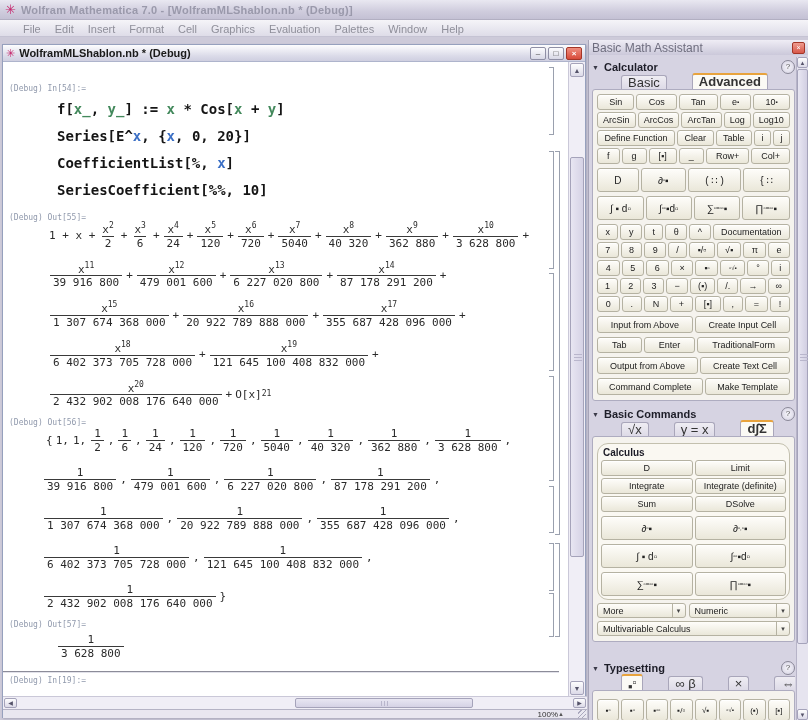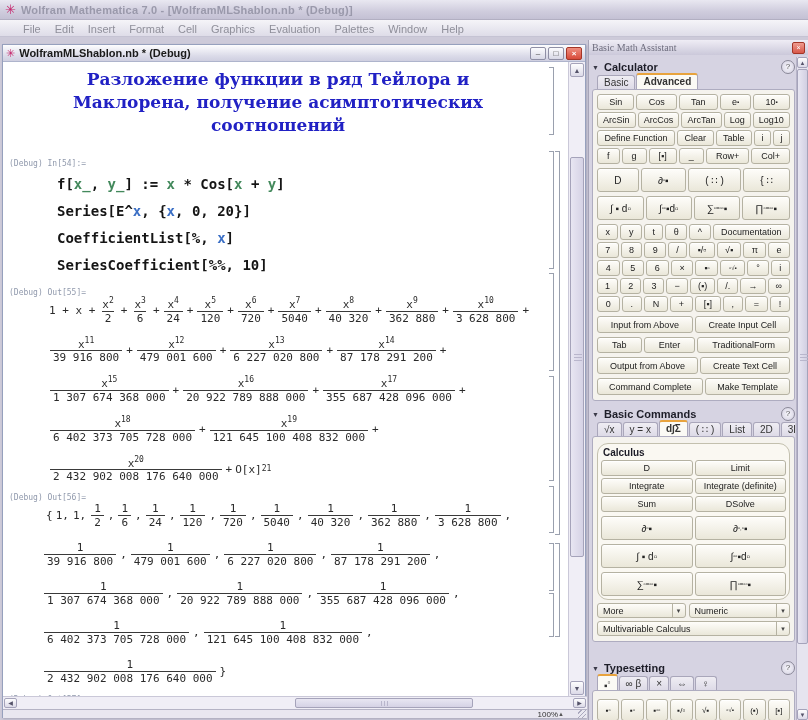--- a/index.html
+++ b/index.html
@@ -69,32 +69,32 @@
     display:flex;align-items:center;justify-content:flex-end;box-sizing:border-box;}
   .zoom-ctl{font-size:8px;color:#333;margin-right:14px;display:flex;align-items:center;gap:0;text-align:center;}
   .zoom-up{font-size:6px;color:#555;}
   .grip{width:8px;height:8px;margin-right:1px;
     background:repeating-linear-gradient(135deg,transparent 0 2px,#aaa8bd 2px 3px);}
   
   .palette{position:absolute;left:588px;top:40px;width:220px;height:680px;background:#d6d3e2;
     border-left:1px solid #a7a4b8;box-sizing:border-box;overflow:hidden;}
   .pal-titlebar{position:absolute;left:0;top:0;right:0;height:15px;
     background:linear-gradient(#efedf5,#cbc8da);display:flex;align-items:center;padding:0 3px;box-sizing:border-box;}
-  .pal-title{font-size:10px;color:#6e6d7e;flex:1;font-family:Liberation Serif, serif;}
+  .pal-title{font-size:12px;color:#6e6d7e;flex:1;}
   .pal-close{width:11px;height:10px;background:linear-gradient(#ef9c90,#d8584a);border:1px solid #a33527;
     border-radius:2px;color:#fff;font-size:7px;line-height:9px;text-align:center;}
   .pal-body{position:absolute;left:3px;top:17px;width:203px;bottom:0;overflow:hidden;}
   .sec-h{display:flex;align-items:center;gap:5px;height:16px;margin-top:2px;}
   .sec-tri{font-size:7px;color:#3a3a48;}
   .sec-title{font-size:11px;font-weight:bold;color:#1d1d28;flex:1;}
   .sec-help{width:12px;height:12px;border:1px solid #8a8898;border-radius:50%;background:radial-gradient(#f6f5fa,#d4d1e2);
     font-size:8px;color:#555;text-align:center;line-height:11px;}
   .ptabs{display:flex;align-items:flex-end;gap:1px;margin-left:5px;height:15px;}
   .ptab{background:linear-gradient(#efedf3,#dcd9e6);border:1px solid #a9a6ba;border-bottom:none;
-    border-radius:3px 3px 0 0;padding:1px 6px 1px 6px;font-size:10px;color:#333;height:12px;line-height:11px;white-space:nowrap;}
+    border-radius:3px 3px 0 0;padding:1px 6px 1px 6px;font-size:13px;color:#333;height:12px;line-height:11px;white-space:nowrap;margin-left:24px;}
   .ptab.active{background:#fbfaf5;border-top:2px solid #e8a33d;height:13px;font-weight:bold;}
   .ppanel{background:#f5f3ee;border:1px solid #aeacc0;border-radius:3px;padding:4px 4px 5px 4px;position:relative;z-index:1;margin-top:-1px;}
   .prow{display:flex;gap:2px;margin-top:2px;}
   .prow:first-child{margin-top:0;}
   .pbtn{flex:1 1 auto;min-width:10px;height:14px;background:linear-gradient(#fefdfa,#eae7d9);
     border:1px solid #b5b2a2;border-radius:3px;box-shadow:inset 0 1px 0 #fff;
     display:flex;align-items:center;justify-content:center;font-size:9px;color:#222;white-space:nowrap;overflow:hidden;}
   .pbtn sup{font-size:6px;line-height:1;} .pbtn sub{font-size:6px;line-height:1;}
   .prow.tall .pbtn{height:22px;font-size:10px;}
   .prow.spaced{margin-top:4px;}
@@ -140,21 +140,20 @@
     <div class="nb-titlebar">
       <span class="nb-icon">✳</span>
       <span class="nb-title">WolframMLShablon.nb * (Debug)</span>
       <span class="nb-btn">–</span>
       <span class="nb-btn">□</span>
       <span class="nb-btn close">×</span>
     </div>
 
     <div class="nb-content">
       <div class="nb-text">
-        <div class="heading">Разложение функции в ряд Тейлора и Маклорена, получение асимптотических соотношений</div>
 
         <div class="cell-label" style="margin-top:22px;">(Debug) In[54]:=</div>
         <div class="codeblock" id="in54"><div class="codeline"><span class="tk-k">f[</span><span class="tk-g">x_</span><span class="tk-k">, </span><span class="tk-g">y_</span><span class="tk-k">] := </span><span class="tk-g">x</span><span class="tk-k"> * Cos[</span><span class="tk-g">x</span><span class="tk-k"> + </span><span class="tk-g">y</span><span class="tk-k">]</span></div><div class="codeline"><span class="tk-k">Series[E^</span><span class="tk-b">x</span><span class="tk-k">, {</span><span class="tk-b">x</span><span class="tk-k">, 0, 20}]</span></div><div class="codeline"><span class="tk-k">CoefficientList[%, </span><span class="tk-b">x</span><span class="tk-k">]</span></div><div class="codeline"><span class="tk-k">SeriesCoefficient[%%, 10]</span></div></div>
 
         <div class="cell-label" style="margin-top:9px;">(Debug) Out[55]=</div>
         <div class="formula" id="out55">
             <span class="plus" style="padding-left: 0px;">1 + x +</span>
             <span class="term">
               <span class="frac">
                 <span class="fn">x<sup>2</sup></span>

